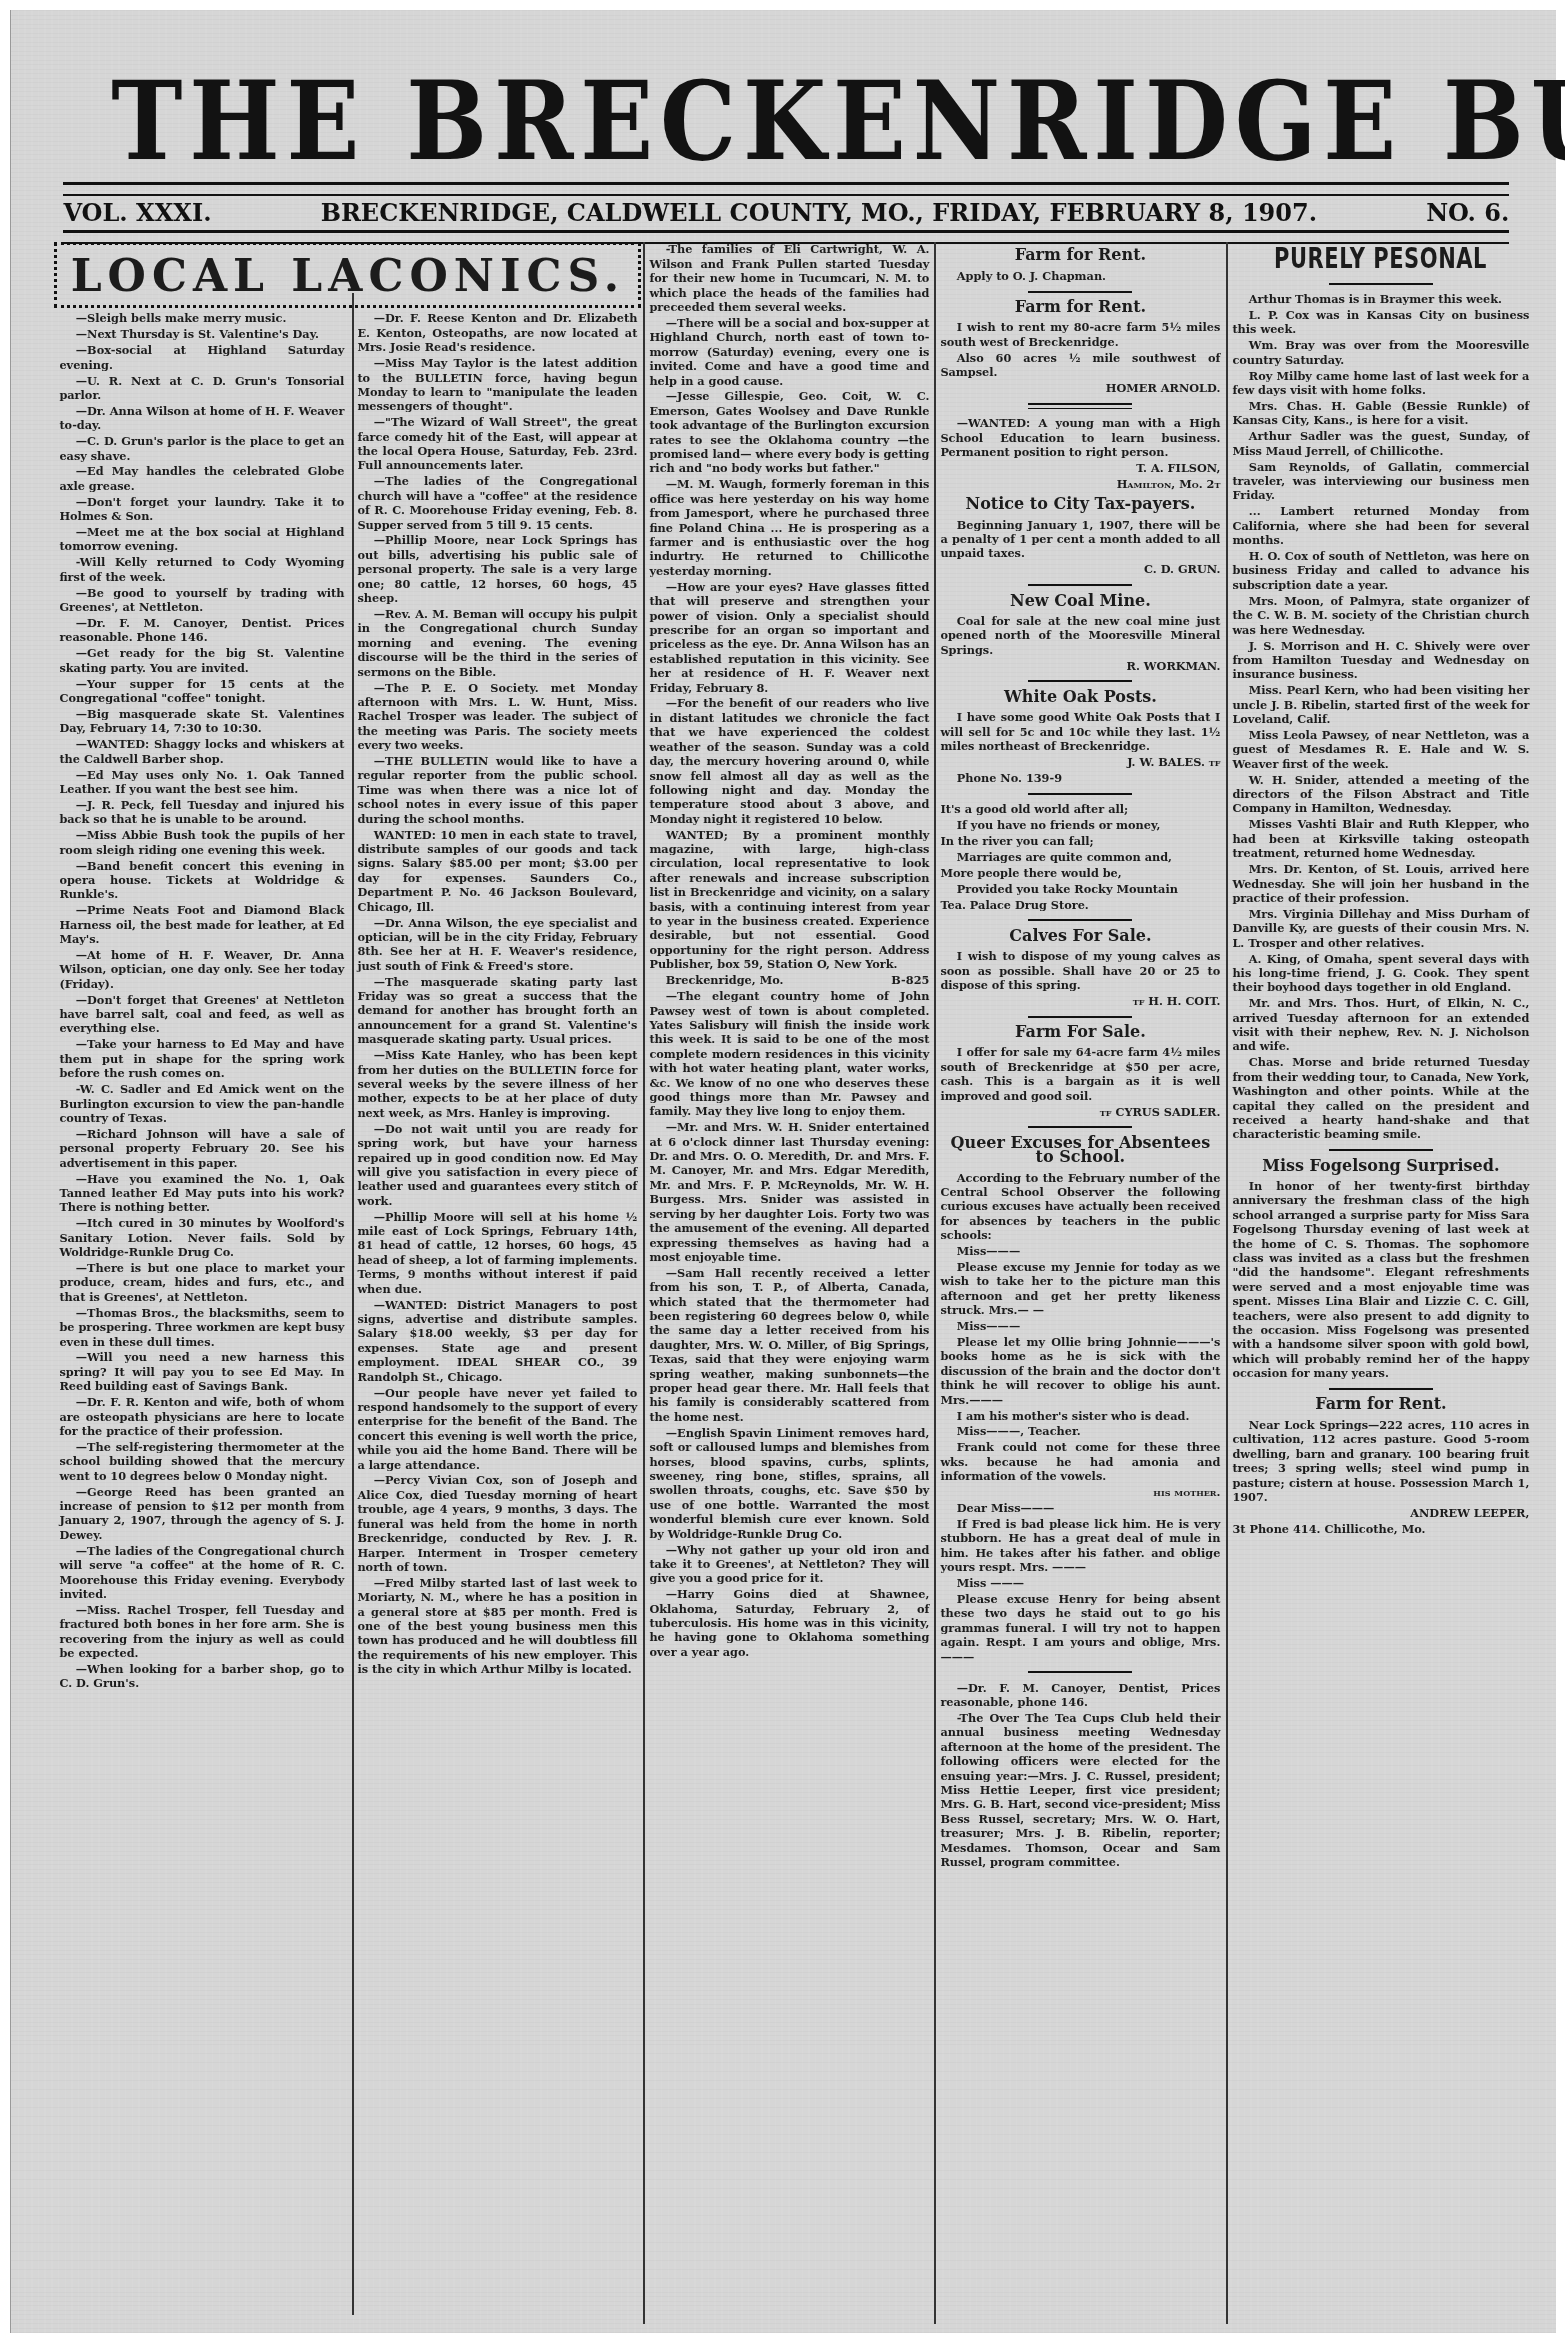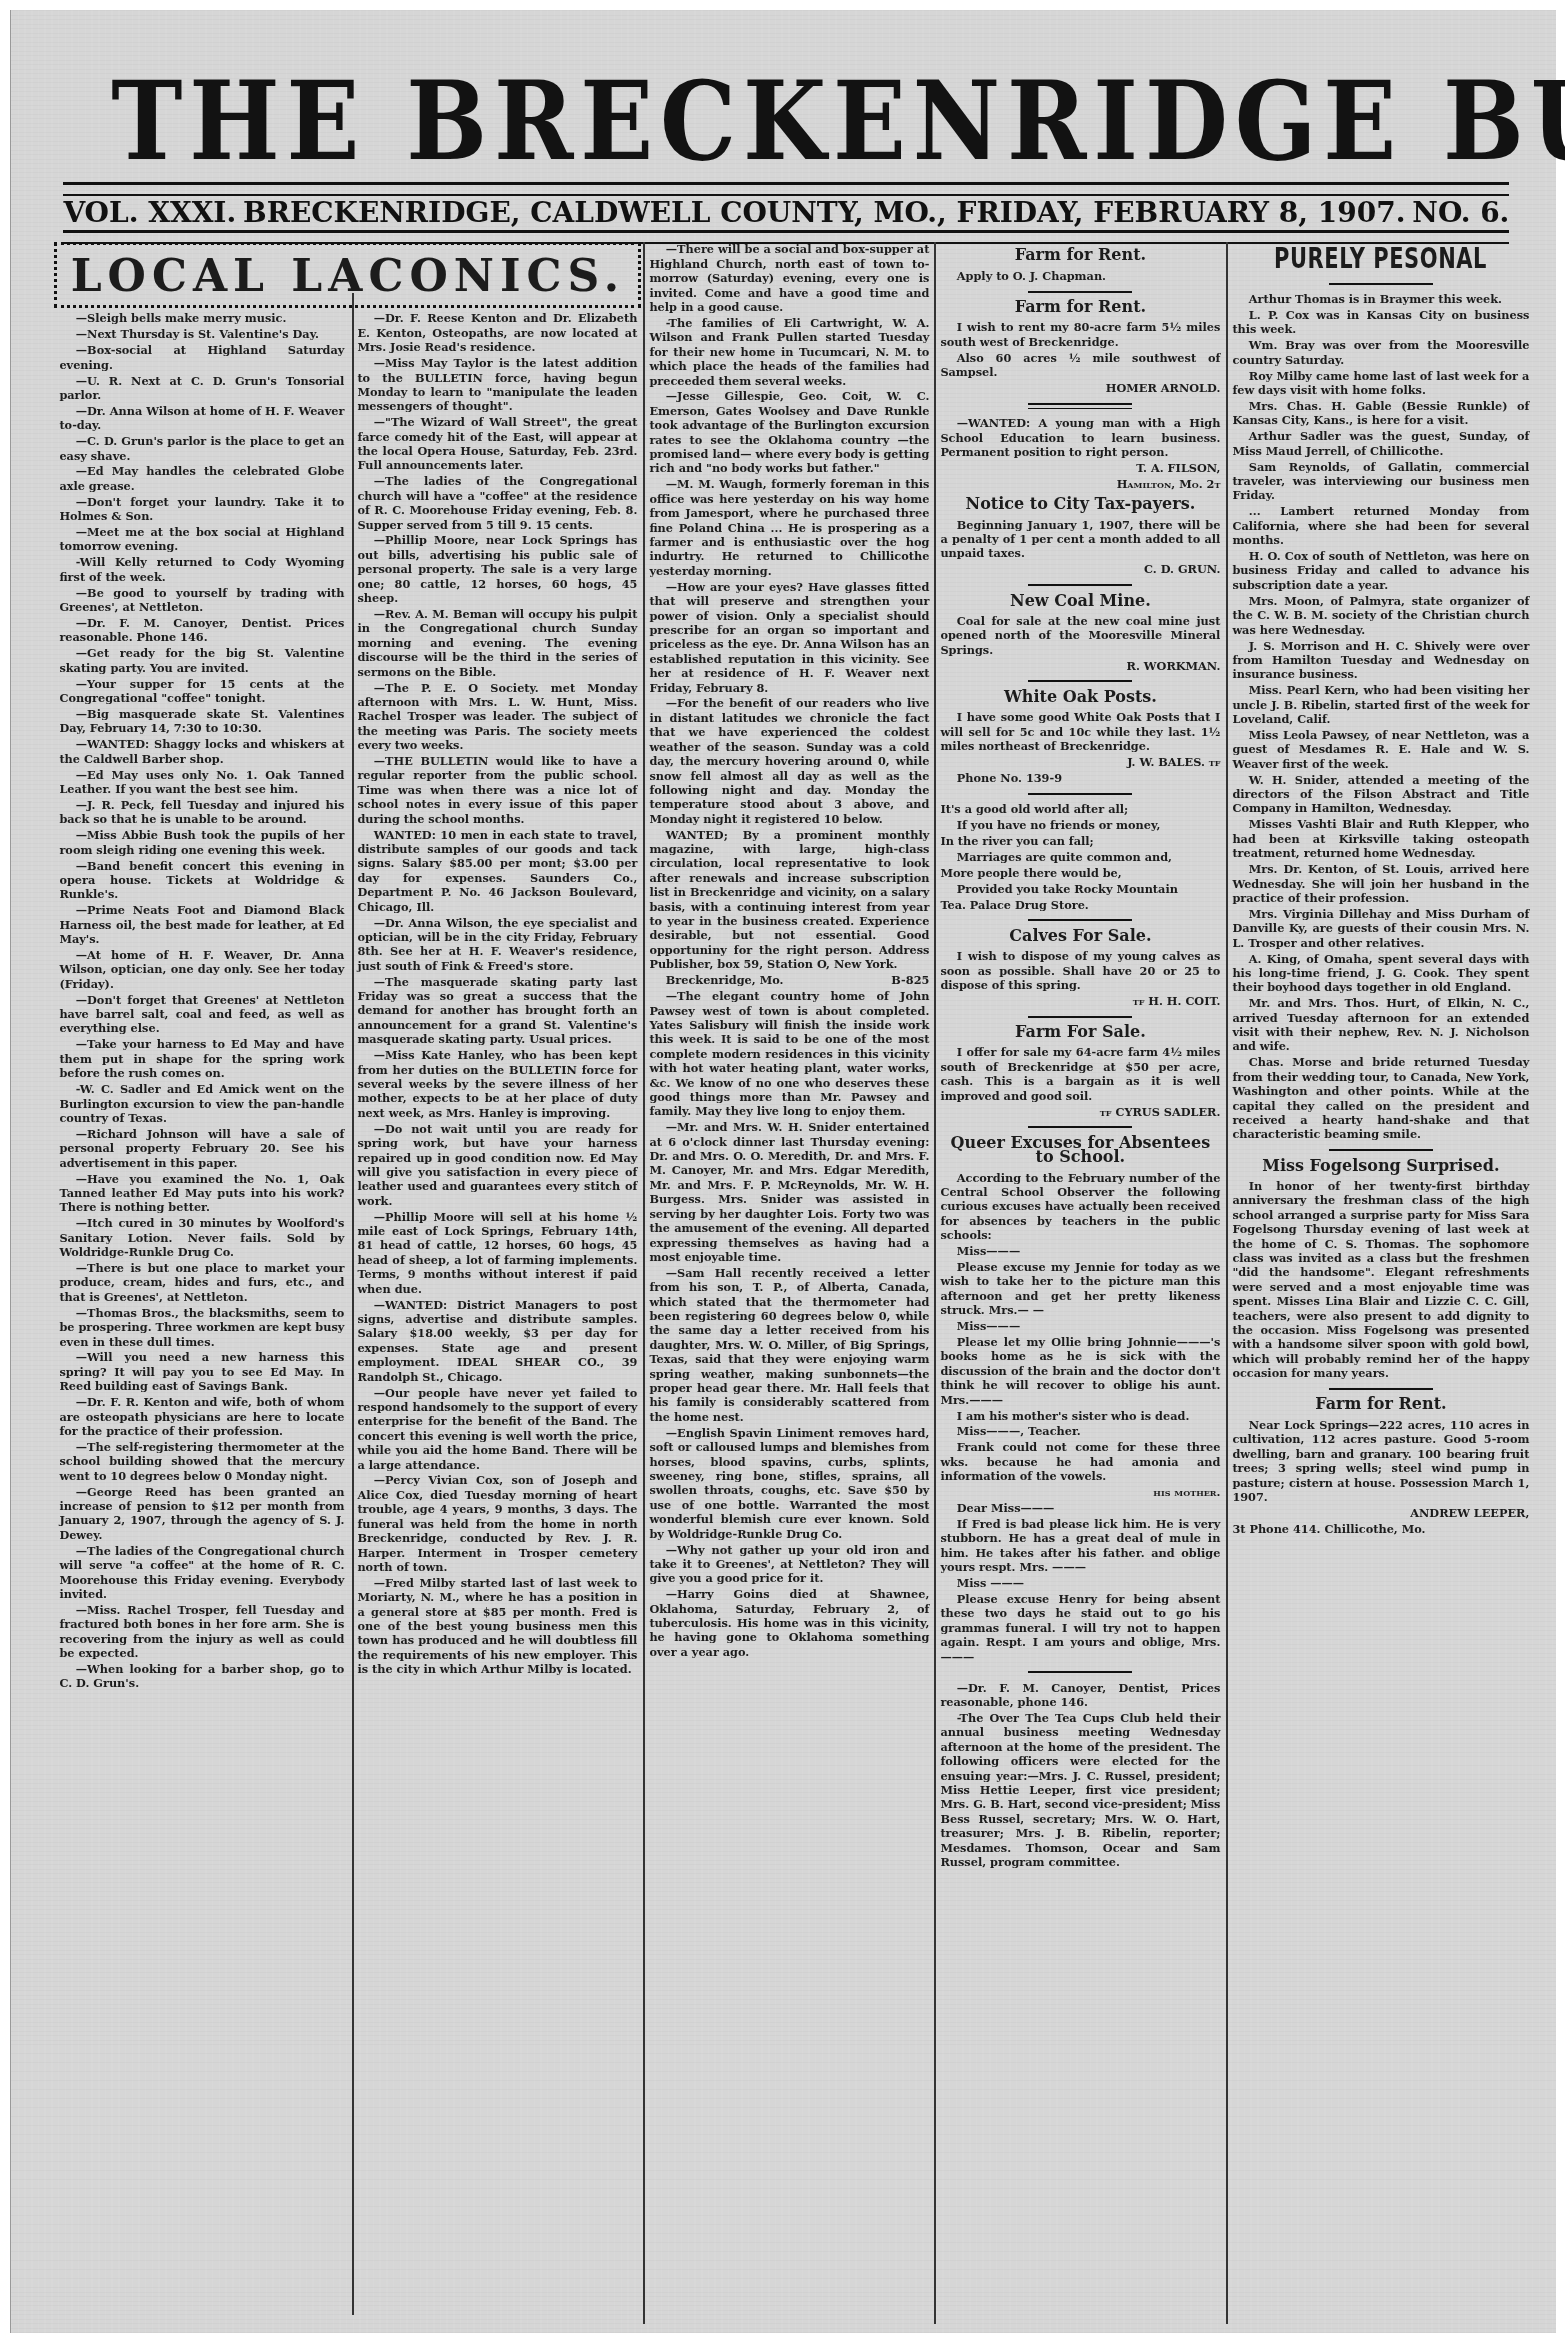--- a/index.html
+++ b/index.html
@@ -28,21 +28,21 @@
     letter-spacing: 7.4px;
     transform: scaleX(0.92) scaleY(1.05);
     transform-origin: center top;
     color: #121212;
     white-space: nowrap;
   }
   .rule-double { position: absolute; left: 52px; width: 1446px; height: 9px; border-top: 3px solid #111; border-bottom: 2.2px solid #111; }
   .dateline {
     position: absolute; left: 52px; top: 187px; width: 1446px; height: 30px;
     display: flex; justify-content: space-between; align-items: center;
-    font-family: "DejaVu Serif", serif; font-weight: bold; font-size: 28px;
+    font-family: "DejaVu Serif", serif; font-weight: bold; font-size: 24px;
     color: #111;
   }
   .col {
     position: absolute; top: 232px; width: 283px;
     font-family: "DejaVu Serif", serif; font-weight: bold;
     font-size: 11.3px; line-height: 14.4px;
     text-align: justify;
     color: #1c1c1c;
   }
   .col p { margin: 0 0 1.5px 0; text-indent: 16.4px; }
@@ -145,22 +145,22 @@
       <p>—The masquerade skating party last Friday was so great a success that the demand for another has brought forth an announcement for a grand St. Valentine's masquerade skating party. Usual prices.</p>
       <p>—Miss Kate Hanley, who has been kept from her duties on the BULLETIN force for several weeks by the severe illness of her mother, expects to be at her place of duty next week, as Mrs. Hanley is improving.</p>
       <p>—Do not wait until you are ready for spring work, but have your harness repaired up in good condition now. Ed May will give you satisfaction in every piece of leather used and guarantees every stitch of work.</p>
       <p>—Phillip Moore will sell at his home ½ mile east of Lock Springs, February 14th, 81 head of cattle, 12 horses, 60 hogs, 45 head of sheep, a lot of farming implements. Terms, 9 months without interest if paid when due.</p>
       <p>—WANTED: District Managers to post signs, advertise and distribute samples. Salary $18.00 weekly, $3 per day for expenses. State age and present employment. IDEAL SHEAR CO., 39 Randolph St., Chicago.</p>
       <p>—Our people have never yet failed to respond handsomely to the support of every enterprise for the benefit of the Band. The concert this evening is well worth the price, while you aid the home Band. There will be a large attendance.</p>
       <p>—Percy Vivian Cox, son of Joseph and Alice Cox, died Tuesday morning of heart trouble, age 4 years, 9 months, 3 days. The funeral was held from the home in north Breckenridge, conducted by Rev. J. R. Harper. Interment in Trosper cemetery north of town.</p>
       <p>—Fred Milby started last of last week to Moriarty, N. M., where he has a position in a general store at $85 per month. Fred is one of the best young business men this town has produced and he will doubtless fill the requirements of his new employer. This is the city in which Arthur Milby is located.</p>
     </div>
   <div class="col" id="col3" style="left:638px; width:280px;">
+      <p>-The families of Eli Cartwright, W. A. Wilson and Frank Pullen started Tuesday for their new home in Tucumcari, N. M. to which place the heads of the families had preceeded them several weeks.</p>
       <p>—There will be a social and box-supper at Highland Church, north east of town to-morrow (Saturday) evening, every one is invited. Come and have a good time and help in a good cause.</p>
-      <p>-The families of Eli Cartwright, W. A. Wilson and Frank Pullen started Tuesday for their new home in Tucumcari, N. M. to which place the heads of the families had preceeded them several weeks.</p>
       <p>—Jesse Gillespie, Geo. Coit, W. C. Emerson, Gates Woolsey and Dave Runkle took advantage of the Burlington excursion rates to see the Oklahoma country —the promised land— where every body is getting rich and "no body works but father."</p>
       <p>—M. M. Waugh, formerly foreman in this office was here yesterday on his way home from Jamesport, where he purchased three fine Poland China ... He is prospering as a farmer and is enthusiastic over the hog indurtry. He returned to Chillicothe yesterday morning.</p>
       <p>—How are your eyes? Have glasses fitted that will preserve and strengthen your power of vision. Only a specialist should prescribe for an organ so important and priceless as the eye. Dr. Anna Wilson has an established reputation in this vicinity. See her at residence of H. F. Weaver next Friday, February 8.</p>
       <p>—For the benefit of our readers who live in distant latitudes we chronicle the fact that we have experienced the coldest weather of the season. Sunday was a cold day, the mercury hovering around 0, while snow fell almost all day as well as the following night and day. Monday the temperature stood about 3 above, and Monday night it registered 10 below.</p>
       <p>WANTED; By a prominent monthly magazine, with large, high-class circulation, local representative to look after renewals and increase subscription list in Breckenridge and vicinity, on a salary basis, with a continuing interest from year to year in the business created. Experience desirable, but not essential. Good opportuniny for the right person. Address Publisher, box 59, Station O, New York.</p>
       <p class="noindent" style="display: flex; justify-content: space-between; padding-left: 16.4px;">
         <span>Breckenridge, Mo.</span>
         <span>B-825</span>
       </p>
       <p>—The elegant country home of John Pawsey west of town is about completed. Yates Salisbury will finish the inside work this week. It is said to be one of the most complete modern residences in this vicinity with hot water heating plant, water works, &amp;c. We know of no one who deserves these good things more than Mr. Pawsey and family. May they live long to enjoy them.</p>

